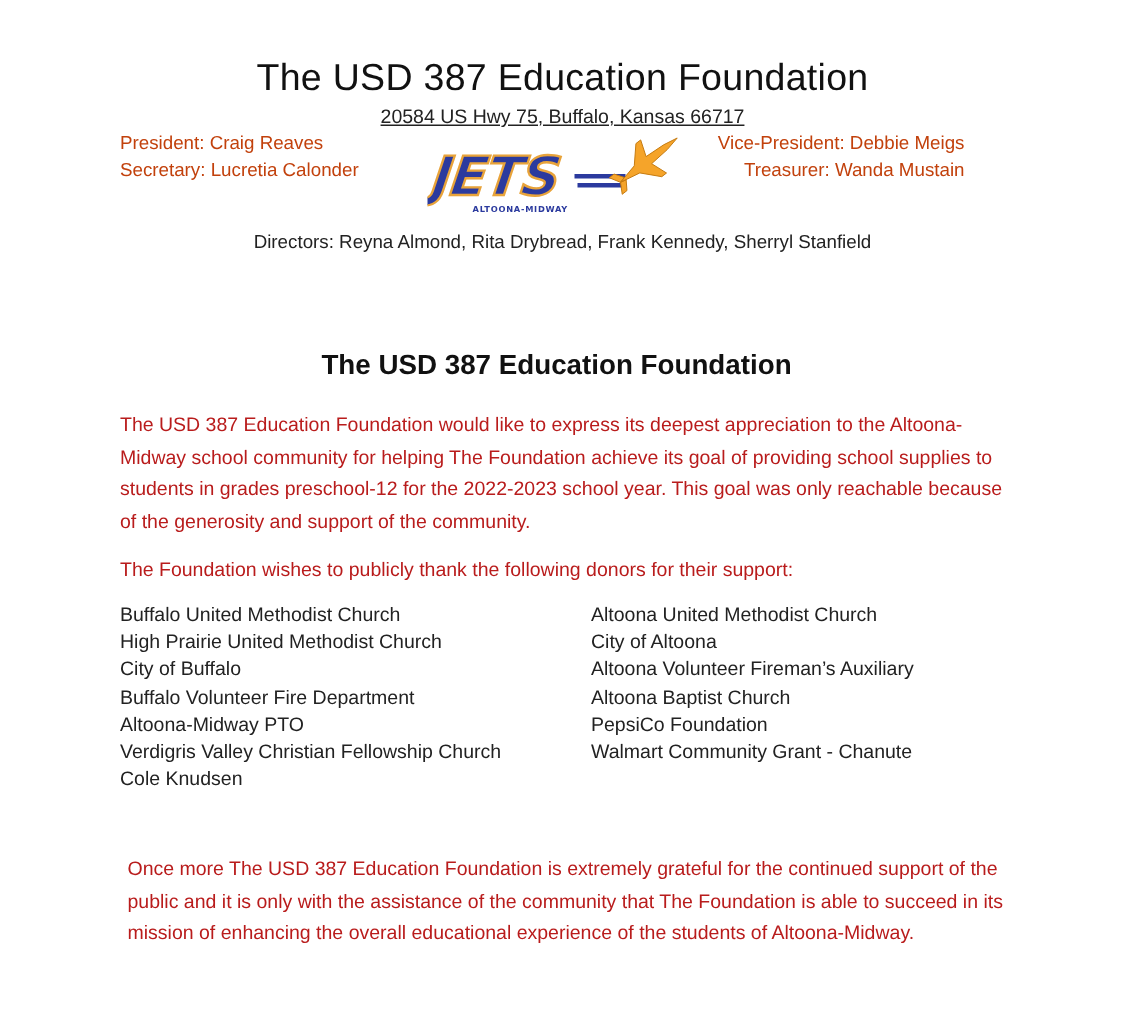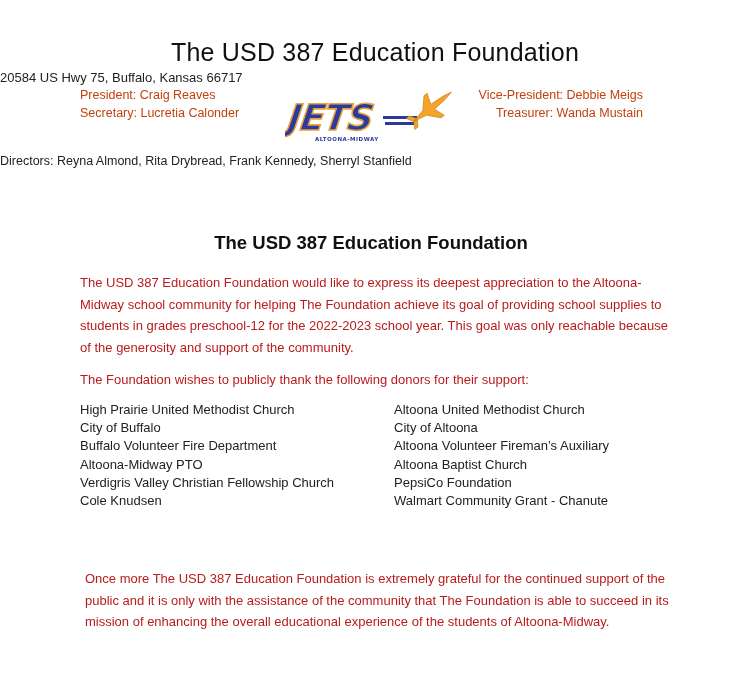--- a/index.html
+++ b/index.html
@@ -29,22 +29,24 @@
       text-align: center;
       font-size: 25px;
       letter-spacing: 0.2px;
       color: #111;
     }
     .letterhead-address {
       position: absolute;
       top: 70px;
       left: 0;
       width: 750px;
+      text-align: center;
       font-size: 13px;
       color: #222;
+      text-decoration: underline;
     }
     .officer {
       position: absolute;
       font-size: 12.5px;
       color: #c2410c;
       white-space: nowrap;
     }
     .officer.left { left: 80px; }
     .officer.right { right: 89px; text-align: right; }
     .officer.row1 { top: 88px; }
@@ -54,20 +56,21 @@
       left: 285px;
       top: 86px;
       width: 180px;
       height: 62px;
     }
     .directors {
       position: absolute;
       top: 154px;
       left: 0;
       width: 750px;
+      text-align: center;
       font-size: 12.5px;
       color: #222;
     }
     .doc-heading {
       position: absolute;
       top: 232px;
       left: 0;
       width: 742px;
       text-align: center;
       font-size: 18.5px;
@@ -136,20 +139,21 @@
 
   <div class="directors">Directors:  Reyna Almond, Rita Drybread, Frank Kennedy, Sherryl Stanfield</div>
 
   <div class="doc-heading">The USD 387 Education Foundation</div>
 
   <p class="para p1" style="margin:0">The USD 387 Education Foundation would like to express its deepest appreciation to the Altoona-Midway school community for helping The Foundation achieve its goal of providing school supplies to students in grades preschool-12 for the 2022-2023 school year.  This goal was only reachable because of the generosity and support of the community.</p>
   <p class="para p2" style="margin:0">The Foundation wishes to publicly thank the following donors for their support:</p>
 
   <div class="donors">
     <ul class="donor-col left">
+      <li>Buffalo United Methodist Church</li>
       <li>High Prairie United Methodist Church</li>
       <li>City of Buffalo</li>
       <li>Buffalo Volunteer Fire Department</li>
       <li>Altoona-Midway PTO</li>
       <li>Verdigris Valley Christian Fellowship Church</li>
       <li>Cole Knudsen</li>
     </ul>
     <ul class="donor-col right">
       <li>Altoona United Methodist Church</li>
       <li>City of Altoona</li>

